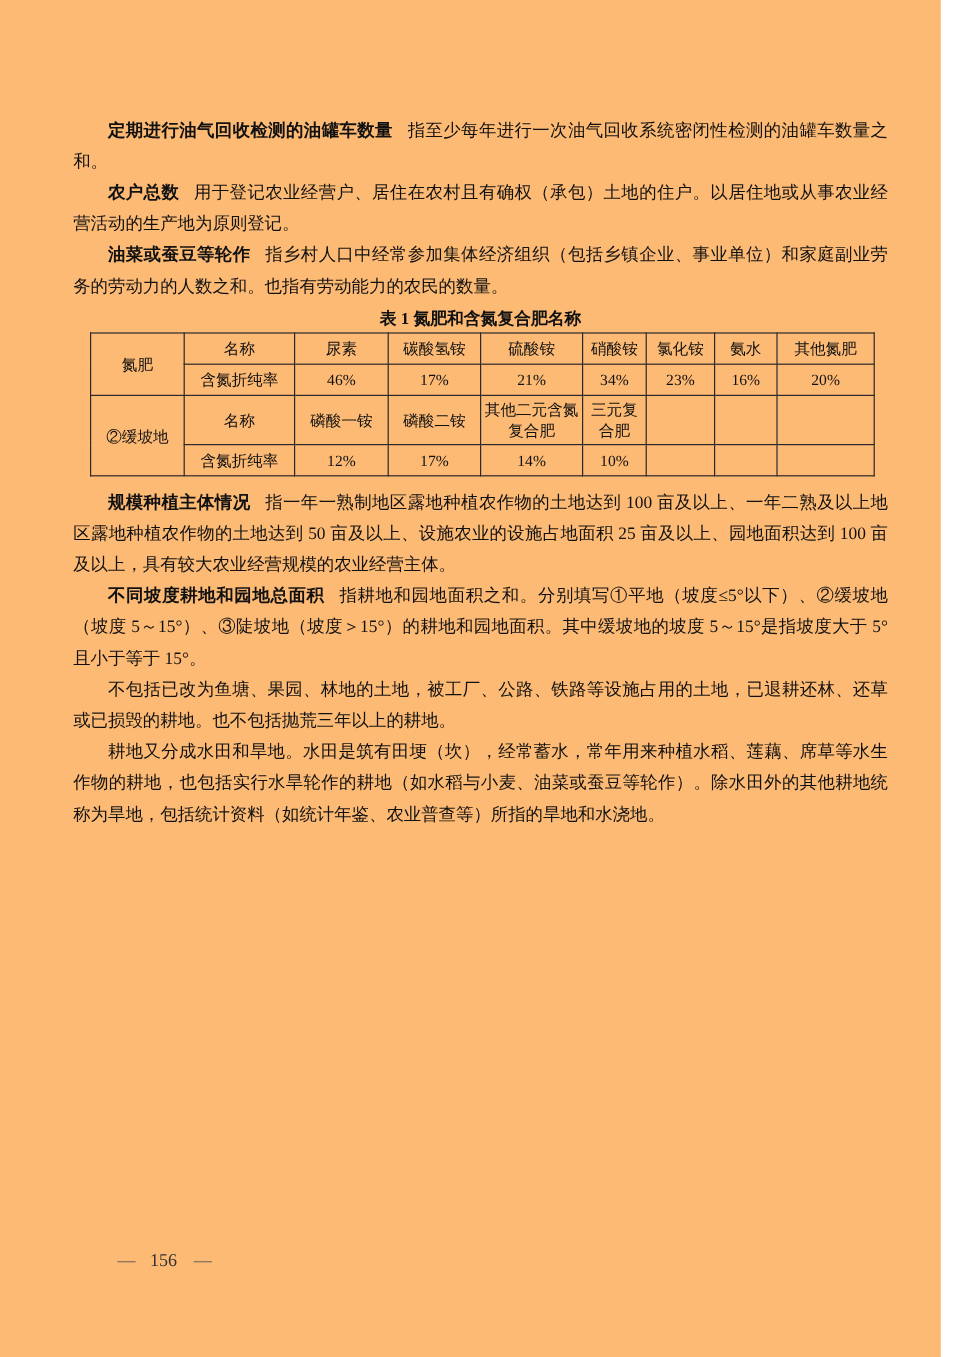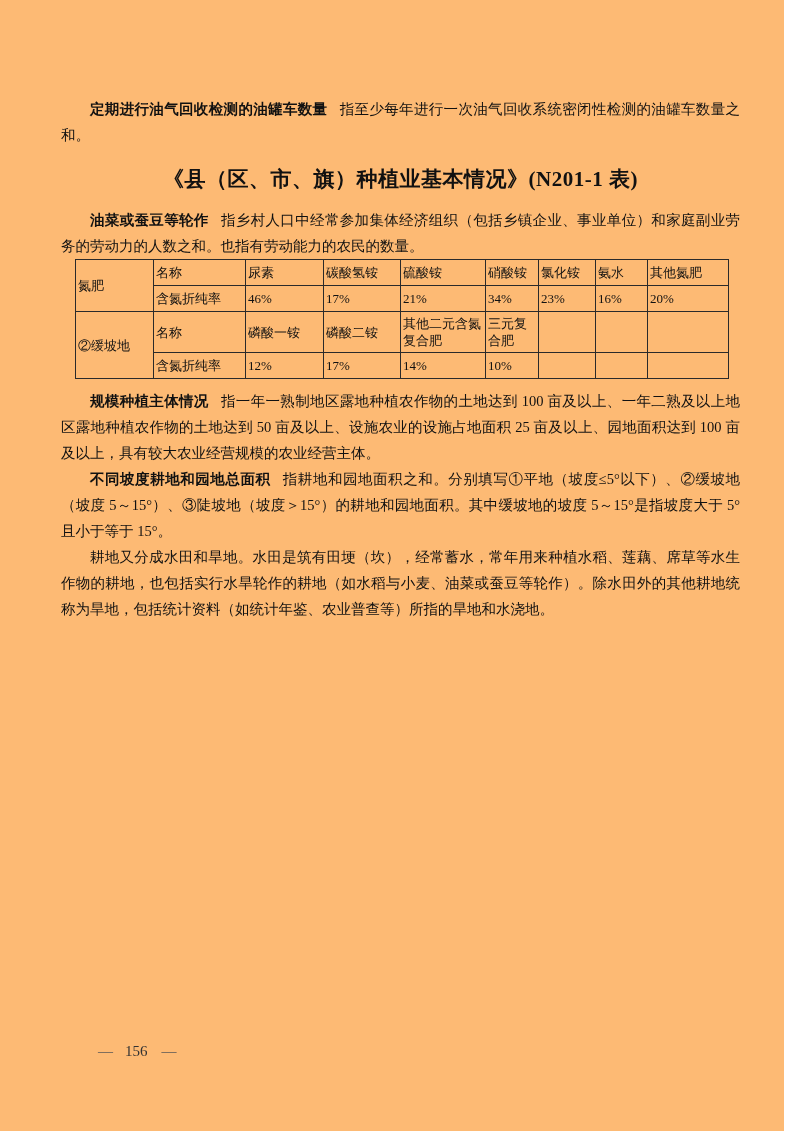--- a/index.html
+++ b/index.html
@@ -42,21 +42,21 @@
     border-collapse:collapse;
     table-layout:fixed;
     width:653px;
     margin-left:14px;
     margin-bottom:9px;
   }
   table.fert td {
     border:1px solid #2a2a2a;
     font-size:13px;
     line-height:17px;
-    text-align:left;
+    text-align:center;
     vertical-align:middle;
     padding:3px 2px;
     height:19px;
     overflow:hidden;
   }
   .footer {
     position:absolute;
     left:84px; top:1043px;
     font-size:15px;
     color:#333;
@@ -66,26 +66,27 @@
   .footer .dash { color:#555; margin:0 14px; letter-spacing:-2px; }
 </style>
 </head>
 <body>
 
 <div class="page">
   <div class="content">
 
     <p class="para"><span class="lead">定期进行油气回收检测的油罐车数量</span><span>指至少每年进行一次油气回收系统密闭性检测的油罐车数量之和。</span></p>
 
-    <h1 class="doc-title">《县（区、市、旗）种植业基本情况》(N201-1 表)</h1>
 
+    <p class="para"><span class="lead">农户总数</span><span>用于登记农业经营户、居住在农村且有确权（承包）土地的住户。以居住地或从事农业经营活动的生产地为原则登记。</span></p>
 
     <p class="para"><span class="lead">油菜或蚕豆等轮作</span><span>指乡村人口中经常参加集体经济组织（包括乡镇企业、事业单位）和家庭副业劳务的劳动力的人数之和。也指有劳动能力的农民的数量。</span></p>
 
 
+    <div class="tbl-caption">表 1 氮肥和含氮复合肥名称</div>
 
     <table class="fert">
       <colgroup>
         <col style="width:78px">
           <col style="width:92px">
           <col style="width:78px">
         <col style="width:77px">
           <col style="width:85px">
           <col style="width:53px">
         <col style="width:57px">
@@ -137,20 +138,21 @@
       </tr>
     </tbody>
       </table>
 
 
     <p class="para"><span class="lead">规模种植主体情况</span><span>指一年一熟制地区露地种植农作物的土地达到 100 亩及以上、一年二熟及以上地区露地种植农作物的土地达到 50 亩及以上、设施农业的设施占地面积 25 亩及以上、园地面积达到 100 亩及以上，具有较大农业经营规模的农业经营主体。</span></p>
 
     <p class="para"><span class="lead">不同坡度耕地和园地总面积</span><span>指耕地和园地面积之和。分别填写①平地（坡度≤5°以下）、②缓坡地（坡度 5～15°）、③陡坡地（坡度＞15°）的耕地和园地面积。其中缓坡地的坡度 5～15°是指坡度大于 5°且小于等于 15°。</span></p>
 
 
+    <p class="para"><span>不包括已改为鱼塘、果园、林地的土地，被工厂、公路、铁路等设施占用的土地，已退耕还林、还草或已损毁的耕地。也不包括抛荒三年以上的耕地。</span></p>
 
 
     <p class="para"><span>耕地又分成水田和旱地。水田是筑有田埂（坎），经常蓄水，常年用来种植水稻、莲藕、席草等水生作物的耕地，也包括实行水旱轮作的耕地（如水稻与小麦、油菜或蚕豆等轮作）。除水田外的其他耕地统称为旱地，包括统计资料（如统计年鉴、农业普查等）所指的旱地和水浇地。</span></p>
 
   </div>
 
   <div class="footer">
     <span class="dash">—</span>
     <span>156</span>
     <span class="dash">—</span>

